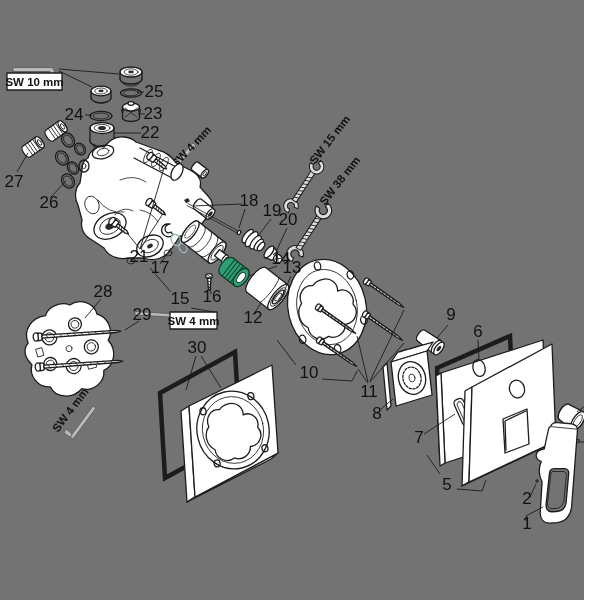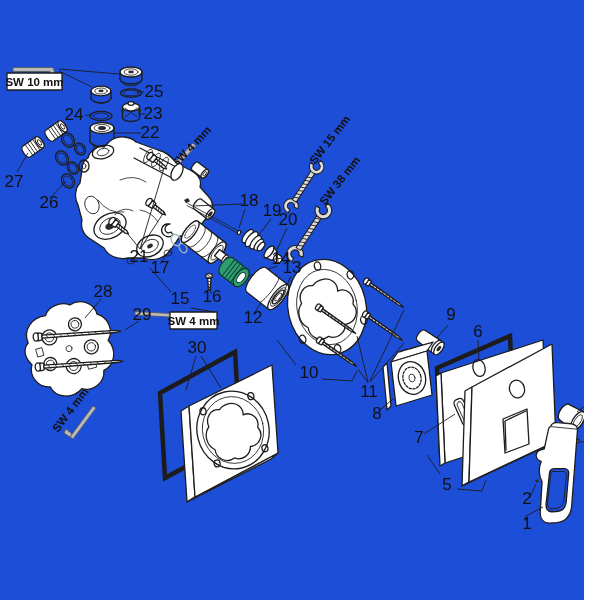--- a/index.html
+++ b/index.html
@@ -1,16 +1,16 @@
 <!DOCTYPE html>
 <html><head>
 <meta charset="utf-8">
 <style>
   html,body{margin:0;padding:0;background:#fff;}
-  .stage{width:584px;height:600px;position:relative;background:#1d4ed8;overflow:hidden;}
+  .stage{width:584px;height:600px;position:relative;background:#737373;overflow:hidden;}
   svg{display:block;}
   .s{stroke:#1c1c1c;stroke-width:1.3;fill:none;stroke-linecap:round;stroke-linejoin:round;}
   .thin{stroke-width:0.8;}
   .f{fill:#ffffff;stroke:#1c1c1c;stroke-width:1.3;stroke-linejoin:round;}
   .ld{stroke:#1c1c1c;stroke-width:0.9;fill:none;}
   .num{font-family:"Liberation Sans",sans-serif;font-size:17px;fill:#111;}
   .tool{font-family:"Liberation Sans",sans-serif;font-size:11.5px;font-weight:bold;fill:#111;}
   .gray{fill:#b9b9b9;stroke:#555;stroke-width:0.8;}
   .metal{fill:#dcdcdc;stroke:#1c1c1c;stroke-width:1;}
   .dark{fill:#2b2b2b;stroke:none;}

